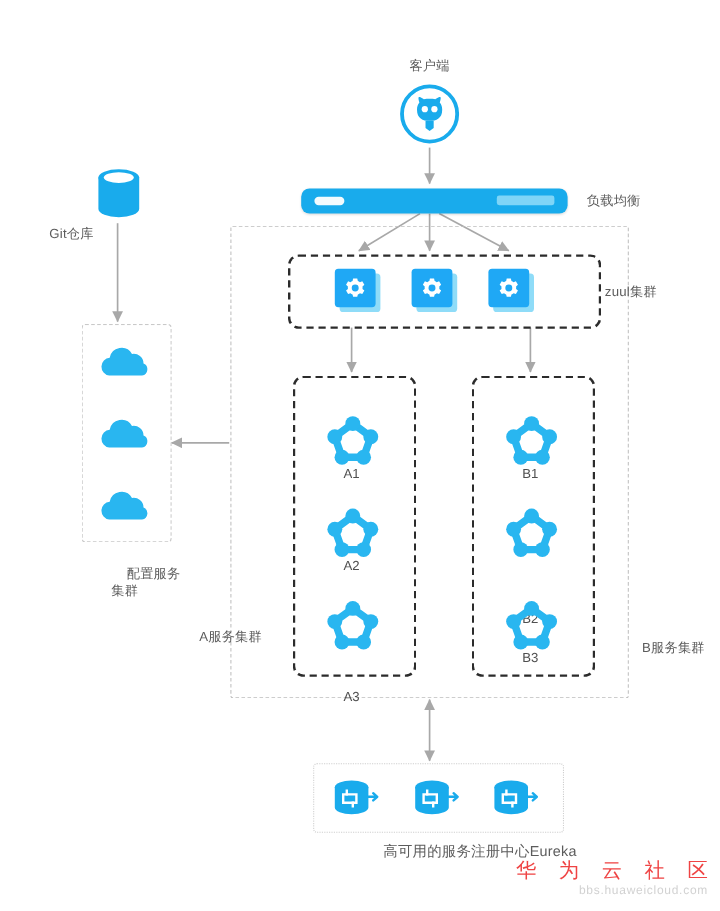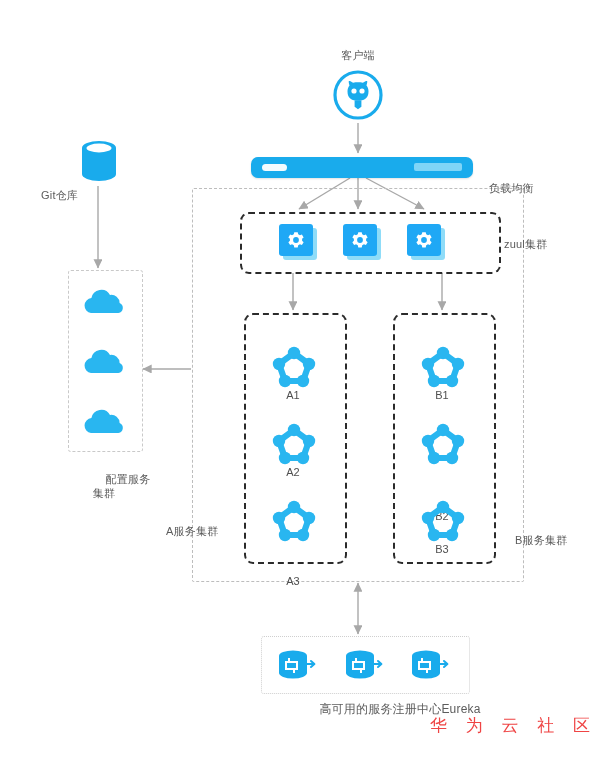--- a/index.html
+++ b/index.html
@@ -137,21 +137,21 @@
       <path d="M21.6,30.6 c0,3.2 0,6.1 0,6.1 l3.4,2.5 l3.4,-2.5 c0,0 0,-2.9 0,-6.1 z" fill="#19ABEC"></path>
       <circle cx="21" cy="21" r="2.6" fill="#ffffff"></circle>
       <circle cx="29" cy="21" r="2.6" fill="#ffffff"></circle>
     </svg>
   </div>
 
   <div class="lb-bar" style="left:251px;top:157px;width:222px;height:21px;">
     <div class="lb-pill" style="left:11px;top:7px;width:25px;height:7px;"></div>
     <div class="lb-block" style="left:163px;top:6px;width:48px;height:8px;"></div>
   </div>
-  <div class="lbl" style="left:489px;top:161px;margin-top:20px;">负载均衡</div>
+  <div class="lbl" style="left:489px;top:161px;">负载均衡</div>
 
   <div class="abs box-dark" style="left:240px;top:212px;width:257px;height:58px;"></div>
 
   <div class="icon" style="left:277px;top:222px;width:46px;height:40px;">
     <svg viewBox="0 0 46 40" width="46" height="40">
       <rect x="6" y="6" width="34" height="32" rx="3" fill="#8fdcf8"></rect>
       <rect x="2" y="2" width="34" height="32" rx="3" fill="#1FA8F5"></rect>
       <g transform="translate(19,18)">
         <path d="M-2.1,-9.6 h4.2 l0.6,2.5 a7.3,7.3 0 0 1 2.1,1.2 l2.4,-0.9 l2.1,3.6
                  l-1.9,1.7 a7.6,7.6 0 0 1 0,2.4 l1.9,1.7 l-2.1,3.6 l-2.4,-0.9
@@ -350,21 +350,21 @@
         <circle cx="23" cy="9" r="6.2"></circle>
           <circle cx="38" cy="20" r="6.2"></circle>
         <circle cx="32" cy="37" r="6.2"></circle>
           <circle cx="14" cy="37" r="6.2"></circle>
         <circle cx="8" cy="20" r="6.2"></circle>
       </g>
     </svg>
   </div>
   <div class="sv-name" style="left:442px;top:543px;">B3</div>
 
-  <div class="lbl" style="left:491px;top:533px;padding-left:24px;">B服务集群</div>
+  <div class="lbl" style="left:511px;top:533px;padding-left:24px;">B服务集群</div>
 
   <div class="abs box-dotted" style="left:261px;top:636px;width:207px;height:56px;"></div>
 
   <div class="icon" style="left:276px;top:648px;width:42px;height:34px;">
     <svg viewBox="0 0 42 34" width="42" height="34">
       <path d="M3,8 h28 v17 a14,5.5 0 0 1 -28,0 z" fill="#19ABEC"></path>
       <ellipse cx="17" cy="8" rx="14" ry="5.5" fill="#19ABEC"></ellipse>
       <g stroke="#ffffff" stroke-width="2" fill="none" stroke-linecap="square">
         <path d="M10,14 h11 v7 h-11 z"></path>
         <path d="M13,11 v3"></path>
@@ -397,15 +397,16 @@
           <path d="M18,21 v3"></path>
       </g>
       <path d="M31,16 l7,0 M35,13 l3.4,3 l-3.4,3" stroke="#19ABEC" stroke-width="2" fill="none" stroke-linecap="round" stroke-linejoin="round"></path>
     </svg>
   </div>
 
   <div class="lbl center" style="left:364px;top:702px;font-size:12px;margin-left:36px;">高可用的服务注册中心Eureka</div>
 
   <div class="wm" style="left:430px;top:716px;width:160px;">
     <div class="wm-cn">华 为 云 社 区</div>
+    <div class="wm-en">bbs.huaweicloud.com</div>
   </div>
 
 </div>
 
 </body></html>

